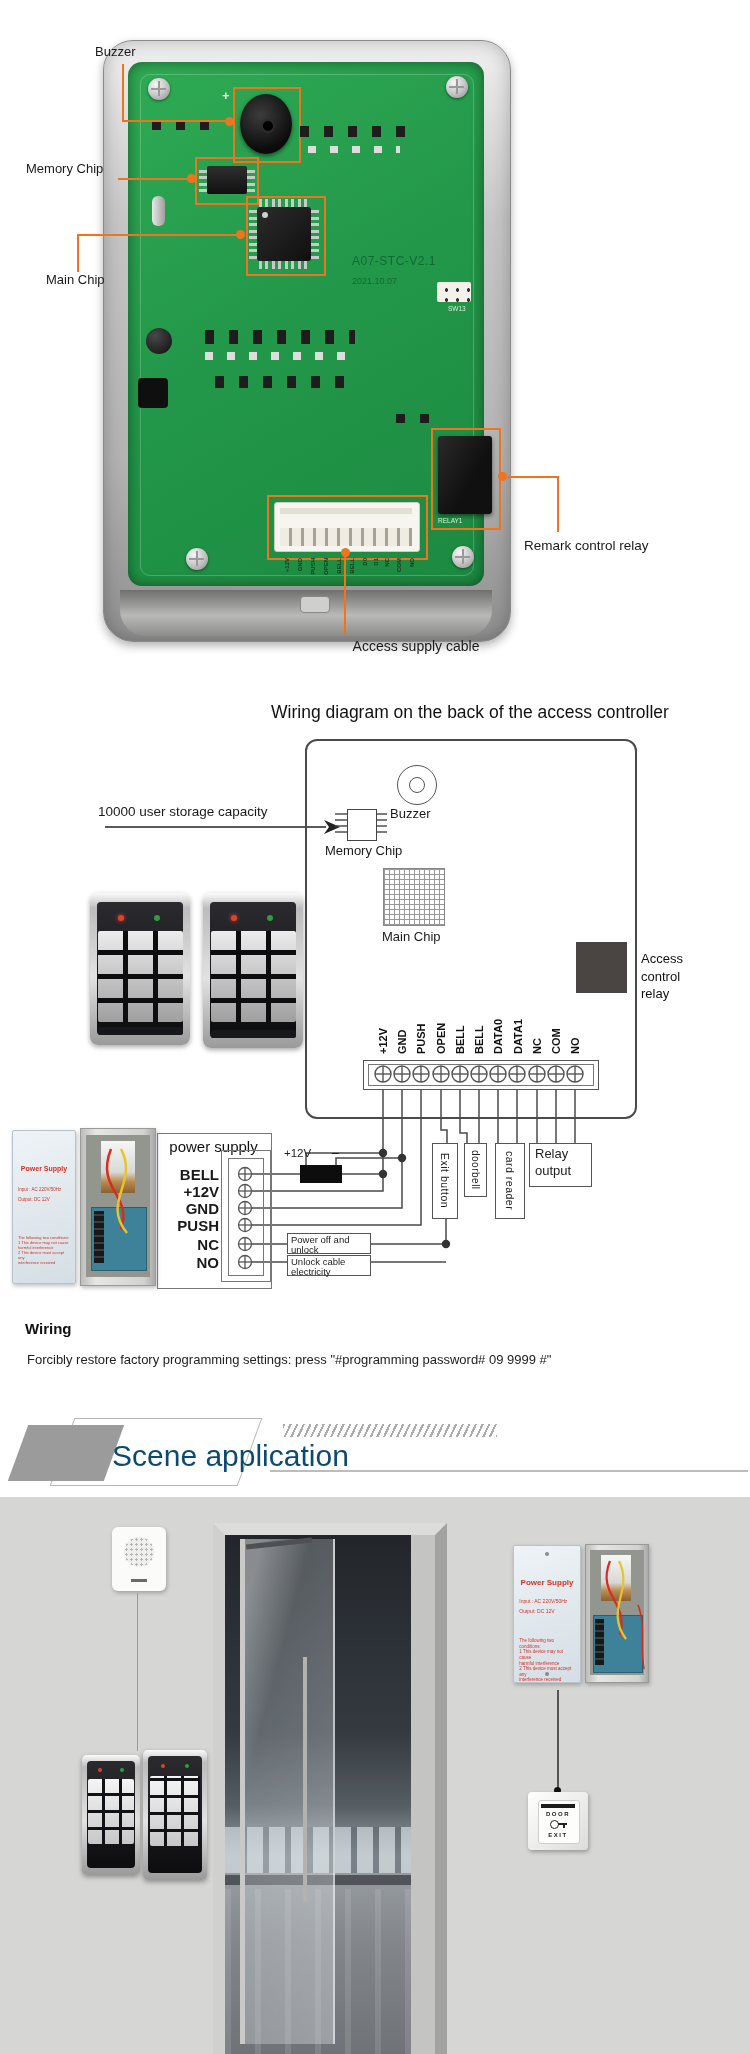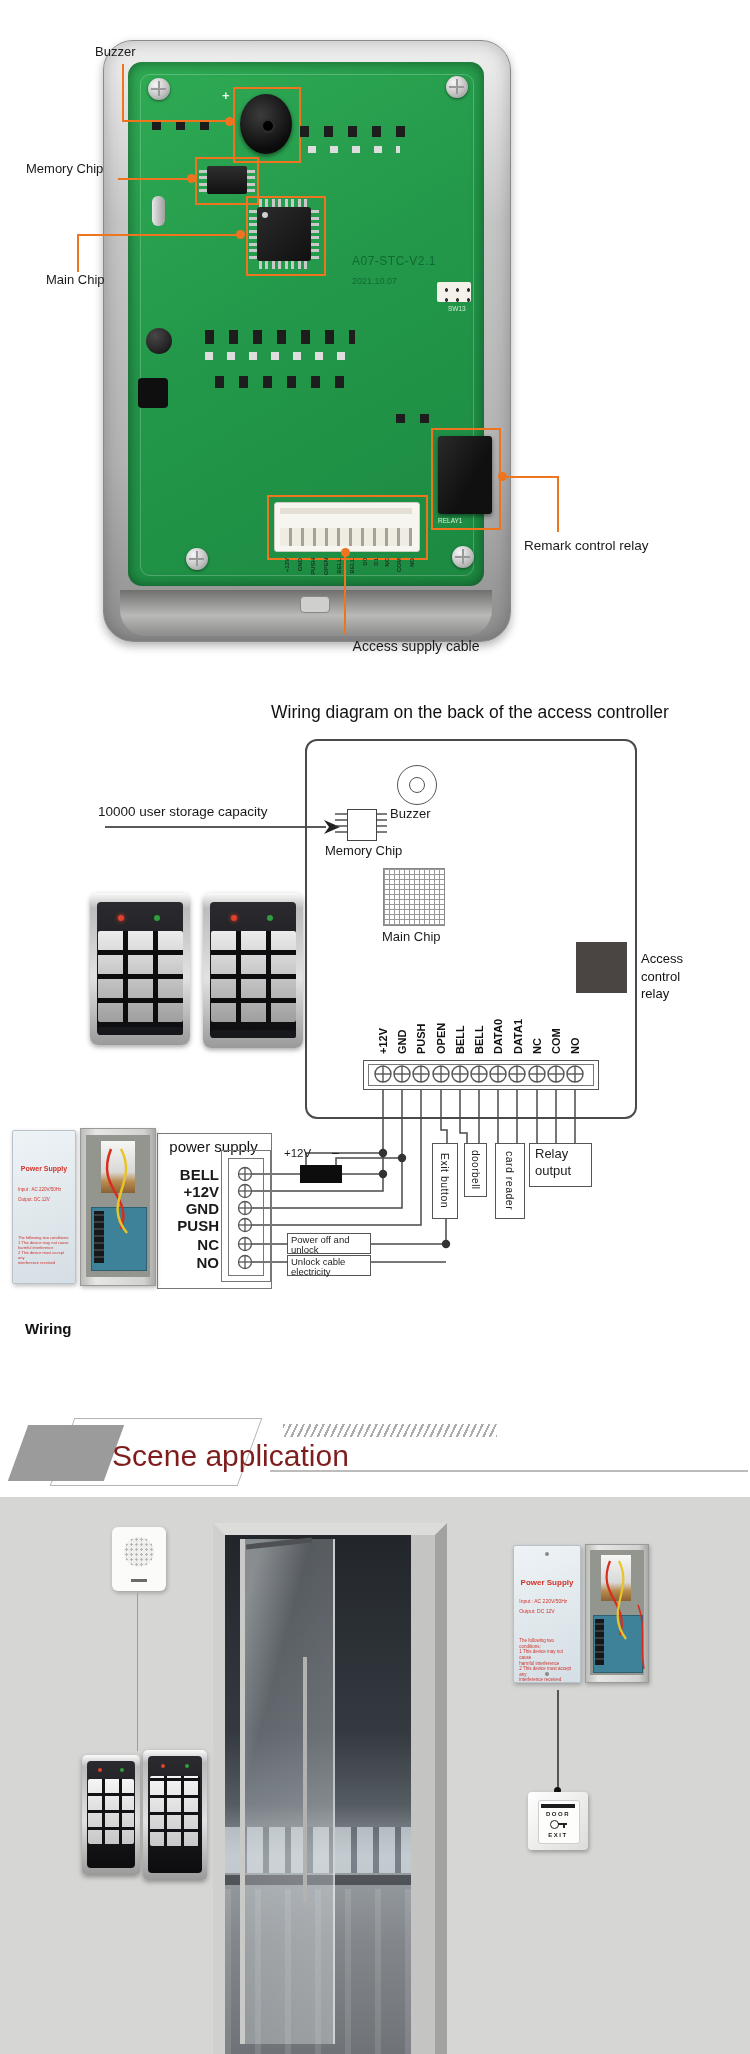--- a/index.html
+++ b/index.html
@@ -344,29 +344,30 @@
     <div class="vbox" style="left:464px;top:453px;width:21px;height:52px;font-size:10px;">doorbell</div>
     <div class="vbox" style="left:495px;top:453px;width:28px;height:74px;">card reader</div>
     <div class="box" style="left:529px;top:453px;width:56px;height:40px;font-size:13px;line-height:1.3;padding:2px 0 0 5px;">
       <div>Relay</div>
       <div>output</div>
     </div>
   </div>
 
   <div class="abs" style="left:0;top:1318px;width:750px;height:90px;">
     <div class="abs" style="left:25px;top:2px;font-size:15px;font-weight:bold;color:#111;">Wiring</div>
+    <div class="abs" style="left:27px;top:34px;font-size:13px;color:#222;">Forcibly restore factory programming settings: press "#programming password# 09 9999 #"</div>
   </div>
 
   <div class="abs" style="left:0;top:1408px;width:750px;height:89px;">
     <div class="abs" style="left:62px;top:10px;width:186px;height:66px;border:1.5px solid #b5b5b5;background:#fff;transform:skewX(-20deg);"></div>
     <div class="abs" style="left:18px;top:17px;width:96px;height:56px;background:#9b9b9b;transform:skewX(-20deg);"></div>
     <div class="abs" style="left:283px;top:16px;width:214px;height:13px;
                 background:repeating-linear-gradient(115deg,#ababab 0 2px,transparent 2px 6px);"></div>
     <div class="abs" style="left:270px;top:62px;width:478px;height:2px;background:#bcbcbc;"></div>
-    <div class="abs" style="left:112px;top:31px;font-size:30px;color:#7f1d1d;white-space:nowrap;">Scene application</div>
+    <div class="abs" style="left:112px;top:31px;font-size:30px;color:#0c4a6e;white-space:nowrap;">Scene application</div>
   </div>
 
   <div class="abs" style="left:0;top:1497px;width:750px;height:557px;background:#d6d6d4;overflow:hidden;">
 
     <div class="abs" style="left:213px;top:26px;width:210px;height:531px;
                 border-style:solid;border-width:12px 12px 0 12px;
                 border-color:#dcdcda #a2a2a0 transparent #d0d0ce;background:#c4c4c2;"></div>
 
     <div class="abs" style="left:225px;top:38px;width:186px;height:519px;
                 background:linear-gradient(180deg,#22262b 0%,#343a40 38%,#555c62 52%,#9aa0a4 62%,#83878b 78%,#6f7377 100%);"></div>

